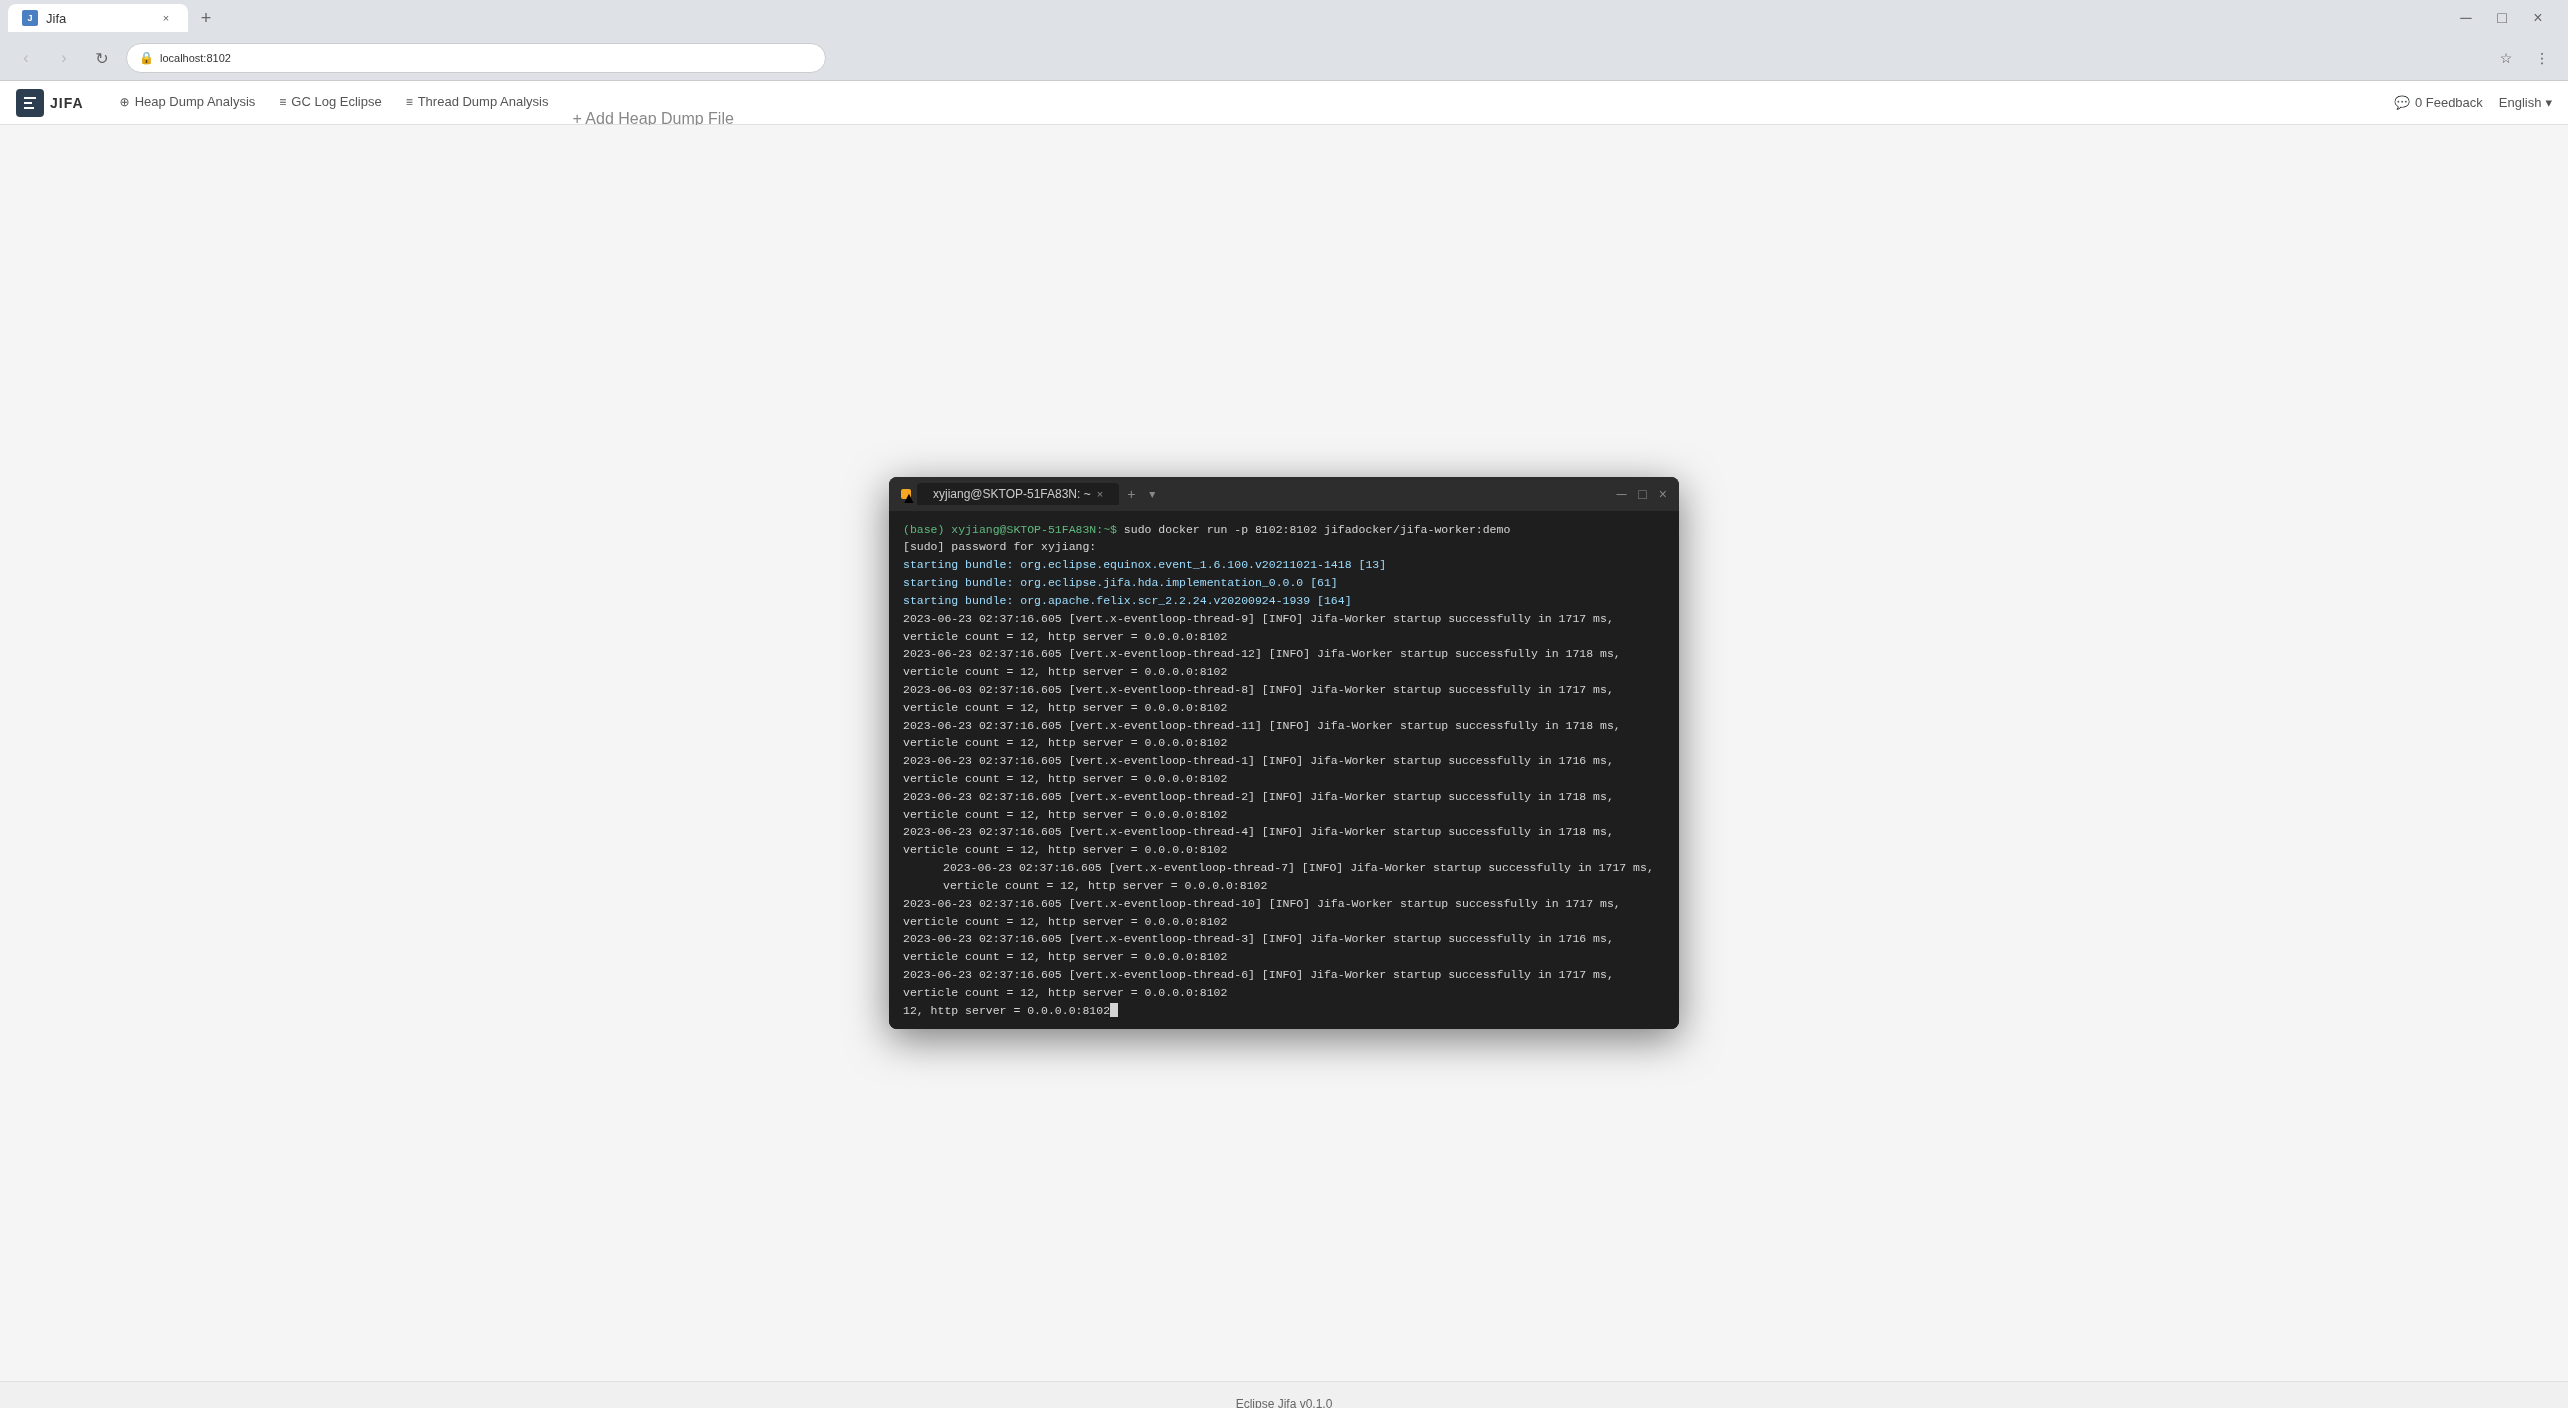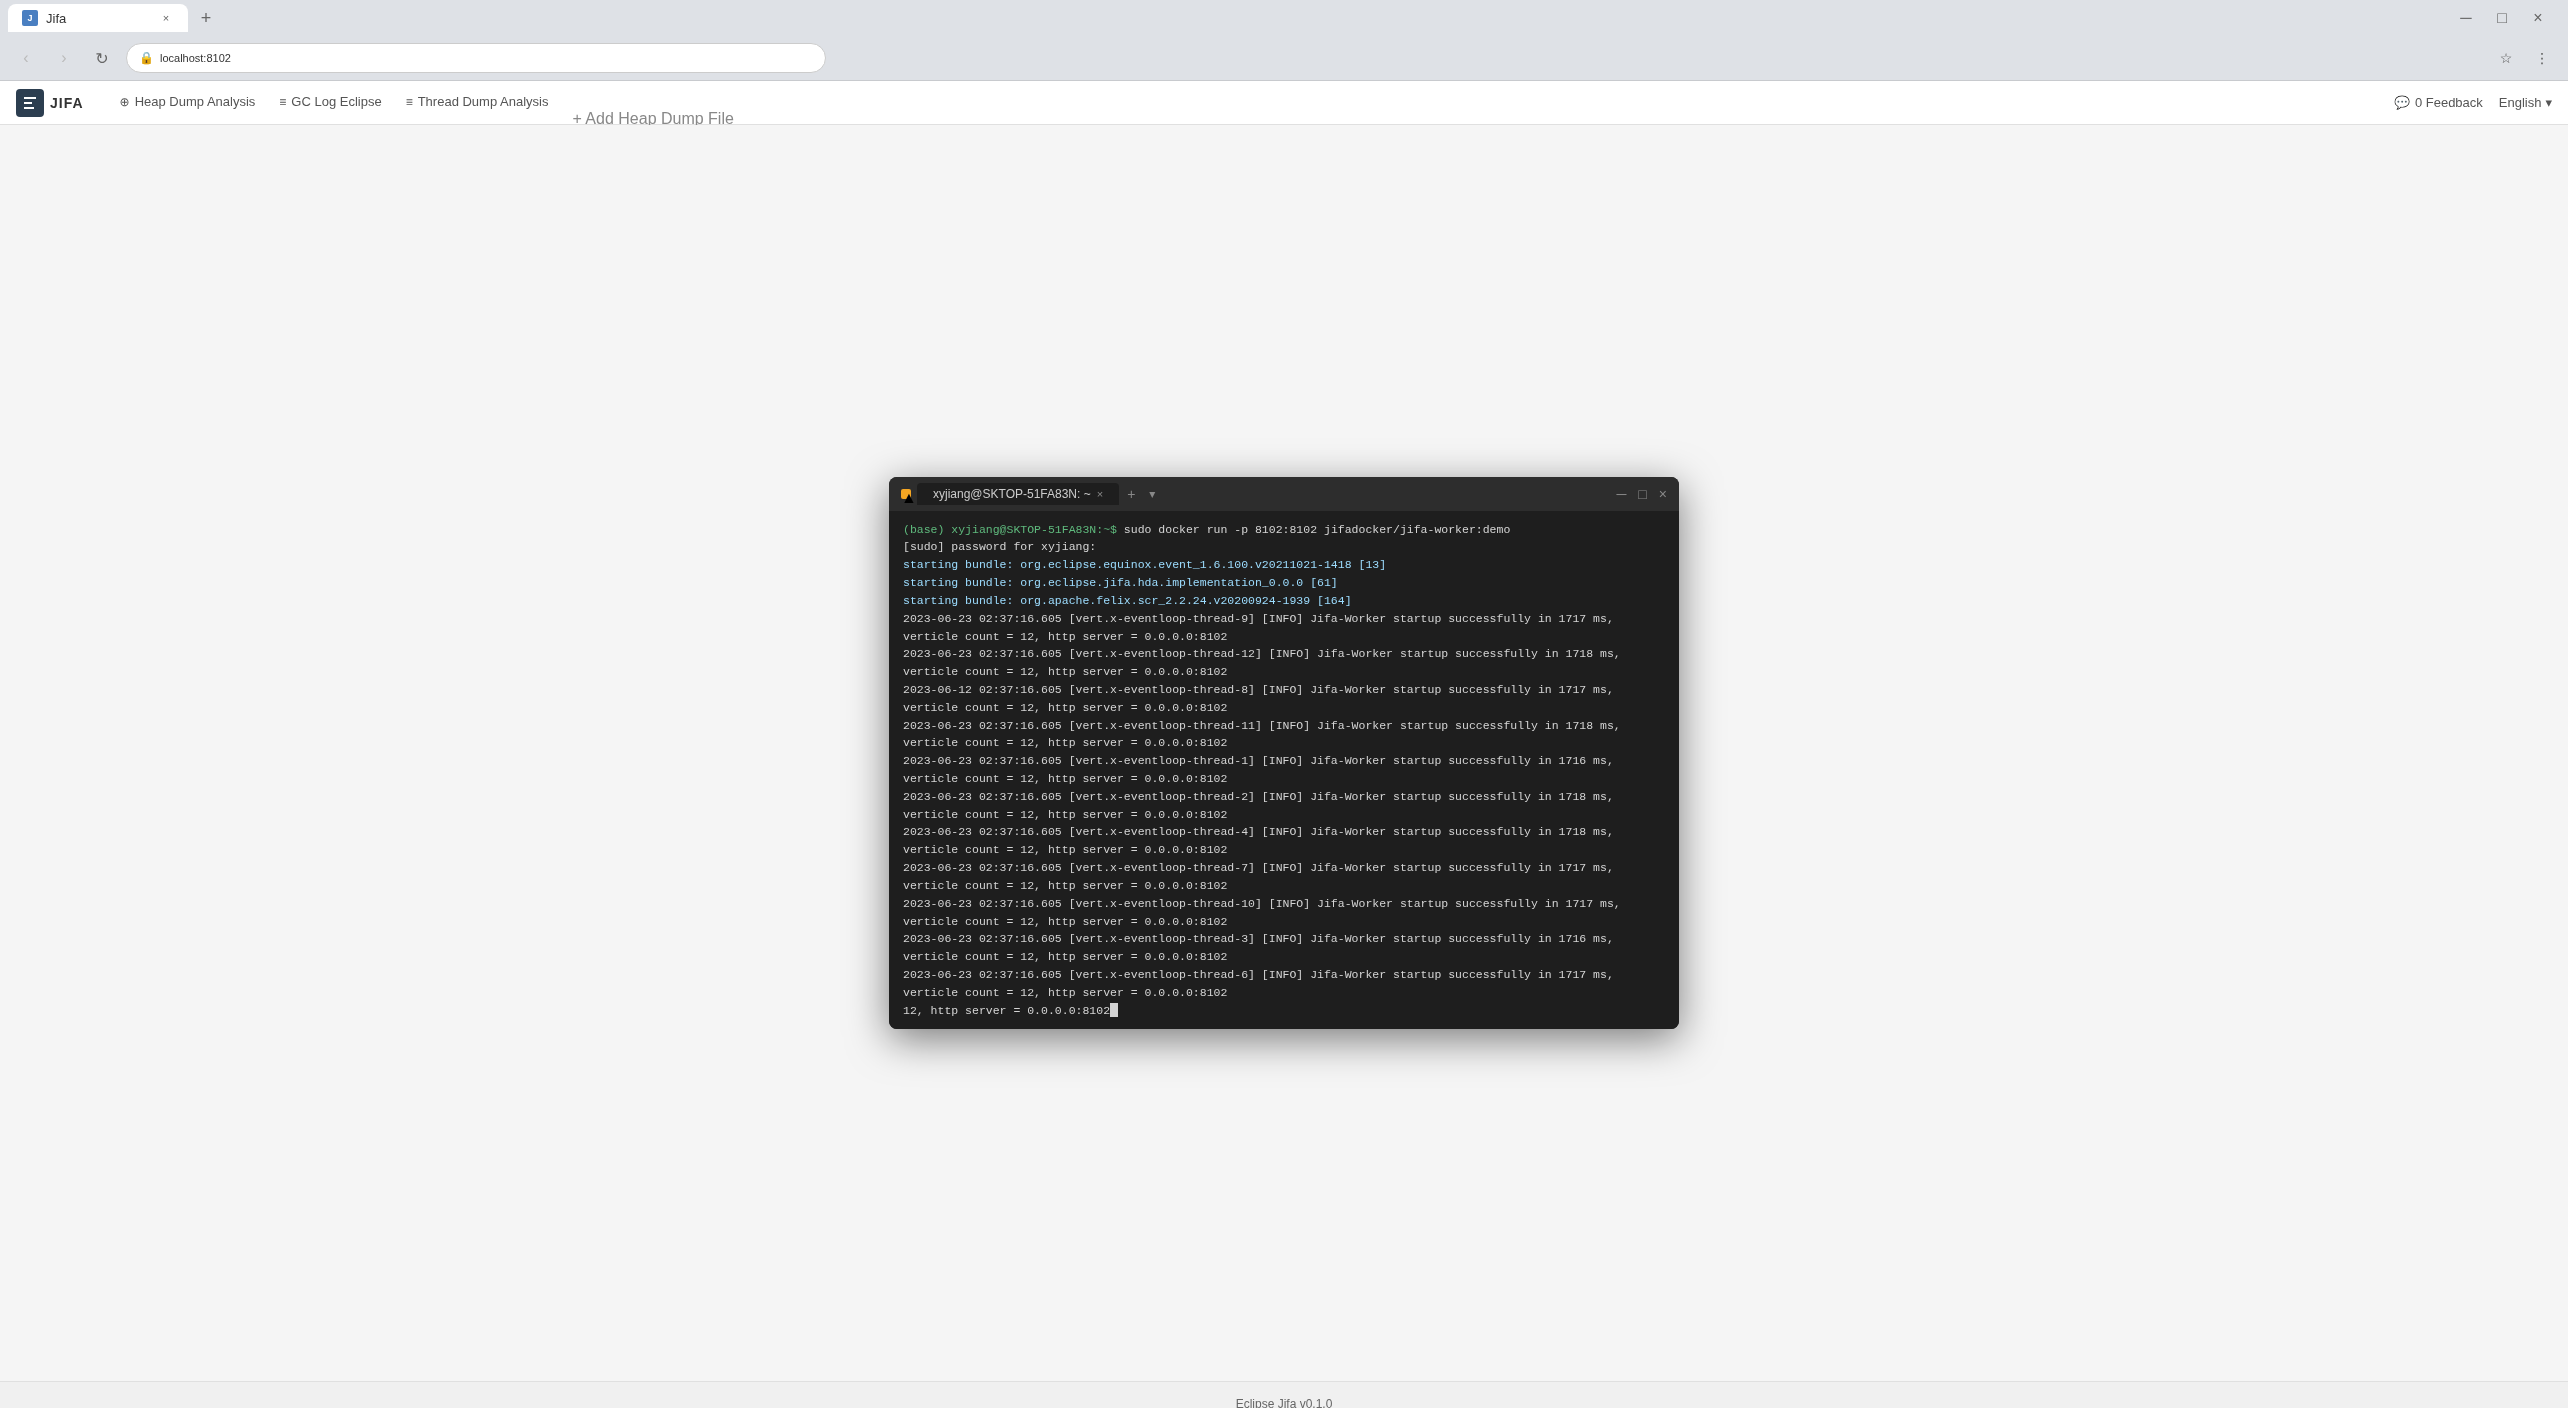--- a/index.html
+++ b/index.html
@@ -435,26 +435,26 @@
     </div>
 
     <div class="terminal-body" id="terminal-body">
     <div><span class="prompt">(base) xyjiang@SKTOP-51FA83N:~$ </span><span class="cmd">sudo docker run -p 8102:8102 jifadocker/jifa-worker:demo</span></div>
         <div style="color: rgb(212, 212, 212);">[sudo] password for xyjiang:</div>
         <div style="color: rgb(156, 220, 254);">starting bundle:    org.eclipse.equinox.event_1.6.100.v20211021-1418 [13]</div>
         <div style="color: rgb(156, 220, 254);">starting bundle:    org.eclipse.jifa.hda.implementation_0.0.0 [61]</div>
         <div style="color: rgb(156, 220, 254);">starting bundle:    org.apache.felix.scr_2.2.24.v20200924-1939 [164]</div>
         <div style="color: rgb(212, 212, 212);">2023-06-23 02:37:16.605 [vert.x-eventloop-thread-9] [INFO] Jifa-Worker startup successfully in 1717 ms, verticle count = 12, http server = 0.0.0.0:8102</div>
         <div style="color: rgb(212, 212, 212);">2023-06-23 02:37:16.605 [vert.x-eventloop-thread-12] [INFO] Jifa-Worker startup successfully in 1718 ms, verticle count = 12, http server = 0.0.0.0:8102</div>
-        <div style="color: rgb(212, 212, 212);">2023-06-12 02:37:16.605 [vert.x-eventloop-thread-8] [INFO] Jifa-Worker startup successfully in 1717 ms, verticle count = 12, http server = 0.0.0.0:8102</div>
+        <div style="color: rgb(212, 212, 212);">2023-06-03 02:37:16.605 [vert.x-eventloop-thread-8] [INFO] Jifa-Worker startup successfully in 1717 ms, verticle count = 12, http server = 0.0.0.0:8102</div>
         <div style="color: rgb(212, 212, 212);">2023-06-23 02:37:16.605 [vert.x-eventloop-thread-11] [INFO] Jifa-Worker startup successfully in 1718 ms, verticle count = 12, http server = 0.0.0.0:8102</div>
         <div style="color: rgb(212, 212, 212);">2023-06-23 02:37:16.605 [vert.x-eventloop-thread-1] [INFO] Jifa-Worker startup successfully in 1716 ms, verticle count = 12, http server = 0.0.0.0:8102</div>
         <div style="color: rgb(212, 212, 212);">2023-06-23 02:37:16.605 [vert.x-eventloop-thread-2] [INFO] Jifa-Worker startup successfully in 1718 ms, verticle count = 12, http server = 0.0.0.0:8102</div>
         <div style="color: rgb(212, 212, 212);">2023-06-23 02:37:16.605 [vert.x-eventloop-thread-4] [INFO] Jifa-Worker startup successfully in 1718 ms, verticle count = 12, http server = 0.0.0.0:8102</div>
-        <div style="color: rgb(212, 212, 212);">2023-06-23 02:37:16.605 [vert.x-eventloop-thread-7] [INFO] Jifa-Worker startup successfully in 1717 ms, verticle count = 12, http server = 0.0.0.0:8102</div>
+        <div style="color: rgb(212, 212, 212); margin-left: 40px;">2023-06-23 02:37:16.605 [vert.x-eventloop-thread-7] [INFO] Jifa-Worker startup successfully in 1717 ms, verticle count = 12, http server = 0.0.0.0:8102</div>
         <div style="color: rgb(212, 212, 212);">2023-06-23 02:37:16.605 [vert.x-eventloop-thread-10] [INFO] Jifa-Worker startup successfully in 1717 ms, verticle count = 12, http server = 0.0.0.0:8102</div>
         <div style="color: rgb(212, 212, 212);">2023-06-23 02:37:16.605 [vert.x-eventloop-thread-3] [INFO] Jifa-Worker startup successfully in 1716 ms, verticle count = 12, http server = 0.0.0.0:8102</div>
         <div style="color: rgb(212, 212, 212);">2023-06-23 02:37:16.605 [vert.x-eventloop-thread-6] [INFO] Jifa-Worker startup successfully in 1717 ms, verticle count = 12, http server = 0.0.0.0:8102</div>
         <div> 12, http server = 0.0.0.0:8102<span class="terminal-cursor"></span></div>
       </div>
   </div>
 
 </div>
 
 <div class="status-bar">

